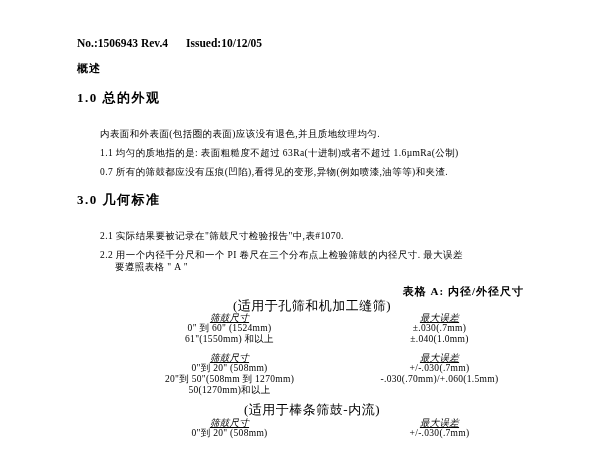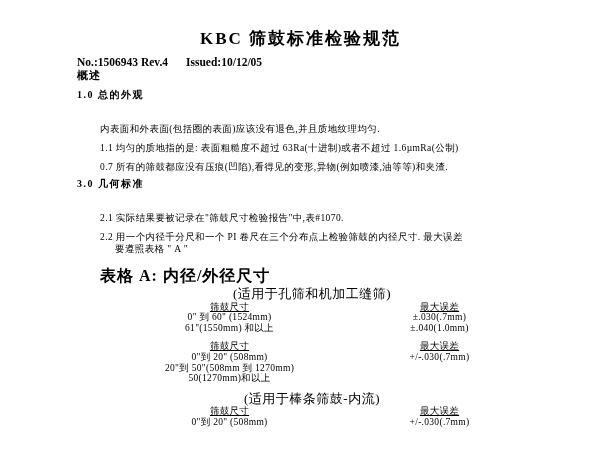--- a/index.html
+++ b/index.html
@@ -24,48 +24,48 @@
   .doc-subtitle {
     text-align: left;
     font-size: 11.5px;
     font-weight: bold;
     margin-top: 7px;
   }
   .doc-subtitle .gap { display: inline-block; width: 18px; }
   .h-overview {
     font-size: 11px;
     font-weight: bold;
-    margin-top: 0;
+    margin-top: 12px;
     letter-spacing: 1px;
   }
   .overview-body {
     font-size: 9.5px;
     line-height: 1.18;
     text-align: justify;
     margin-top: 3px;
     letter-spacing: 0.4px;
   }
   .h-section {
-    font-size: 10px;
+    font-size: 13px;
     font-weight: bold;
     letter-spacing: 1.5px;
-    margin-top: 5px;
+    margin-top: 13px;
   }
   .indent { margin-left: 23px; margin-top: 22px; }
   .body-line {
     font-size: 9.5px;
     line-height: 1.15;
     letter-spacing: 0.4px;
     margin-top: 8px;
   }
   .hang { margin-left: 15px; margin-top: 1px; }
   .table-a { margin-top: 11px; }
   .table-title {
-    text-align: left;
-    font-size: 16px;
+    text-align: right;
+    font-size: 11px;
     font-weight: bold;
     letter-spacing: 1px;
   }
   .sub-caption {
     text-align: center;
     font-size: 13px;
     letter-spacing: 0.5px;
     line-height: 1.1;
   }
   .subtable { margin-top: 0; }
@@ -74,29 +74,28 @@
     width: 420px;
   }
   .trow {
     display: grid;
     grid-template-columns: 55% 45%;
     font-size: 9.5px;
     line-height: 1.12;
     letter-spacing: 0.3px;
   }
   .trow > span { text-align: center; }
-  .thead span { text-decoration: underline; }
+  .thead span { text-decoration: underline; font-style: italic; }
   .gap-8 { height: 8px; }
 </style>
 </head>
 <body>
 
 <div class="page">
 
-  <div class="doc-title">KBC 筛鼓标准检验规范</div>
 
   <div class="doc-subtitle">
     <span>No.:1506943 Rev.4</span><span class="gap"></span><span>Issued:10/12/05</span>
   </div>
 
   <div class="h-overview">概述</div>
 
   <div class="h-section">1.0 总的外观</div>
   <div class="indent">
     <div class="body-line">内表面和外表面(包括圈的表面)应该没有退色,并且质地纹理均匀.</div>
@@ -138,20 +137,21 @@
           <div class="trow thead">
             <span>筛鼓尺寸</span>
             <span>最大误差</span>
           </div>
           <div class="trow">
             <span>0"到 20" (508mm)</span>
             <span>+/-.030(.7mm)</span>
           </div>
           <div class="trow">
             <span>20"到 50"(508mm 到 1270mm)</span>
+            <span>-.030(.70mm)/+.060(1.5mm)</span>
           </div>
           <div class="trow">
             <span>50(1270mm)和以上</span>
           </div>
         </div>
       </div>
 
       <div class="gap-8"></div>
 
       <div class="subtable-wrap">

